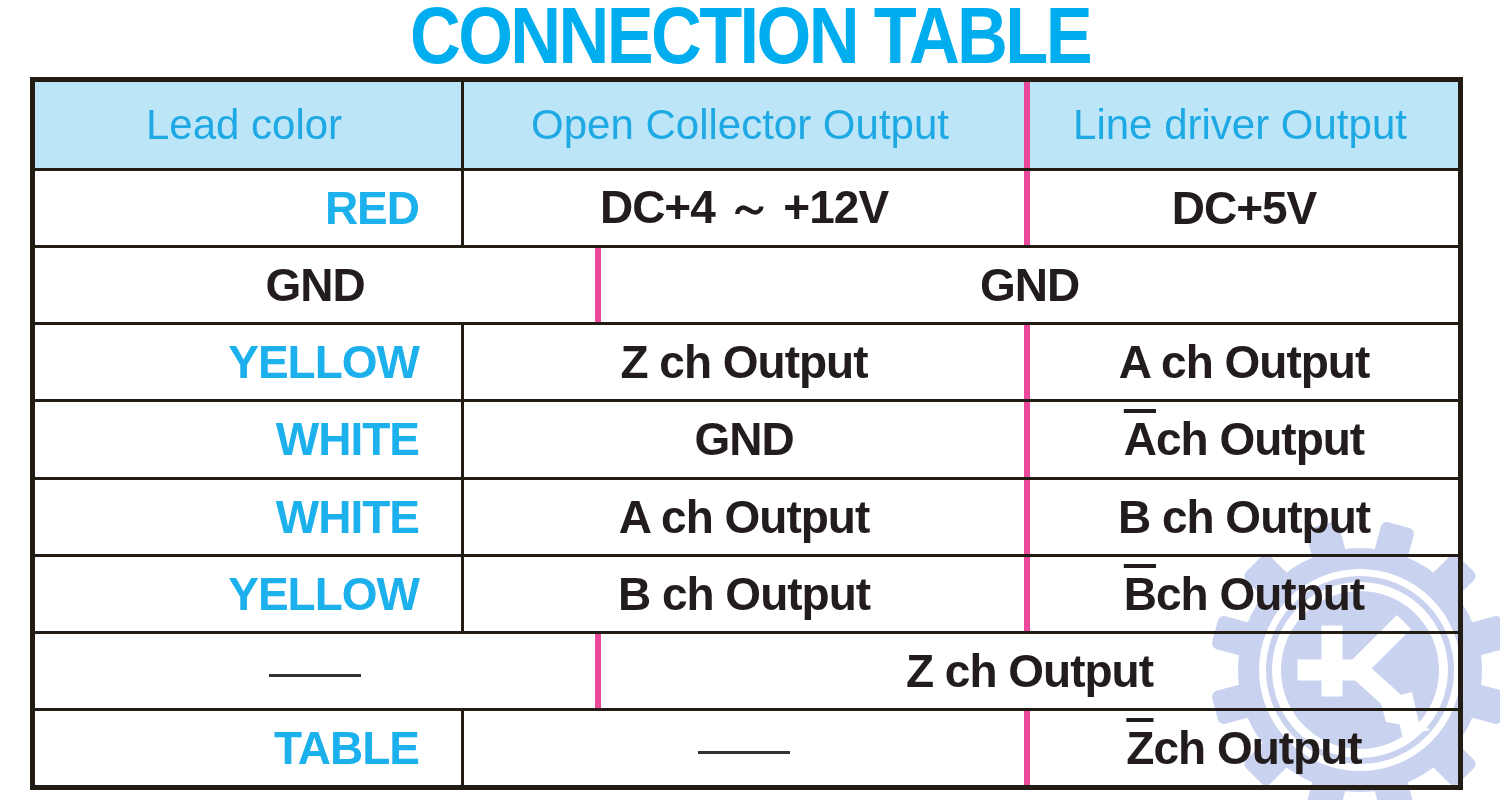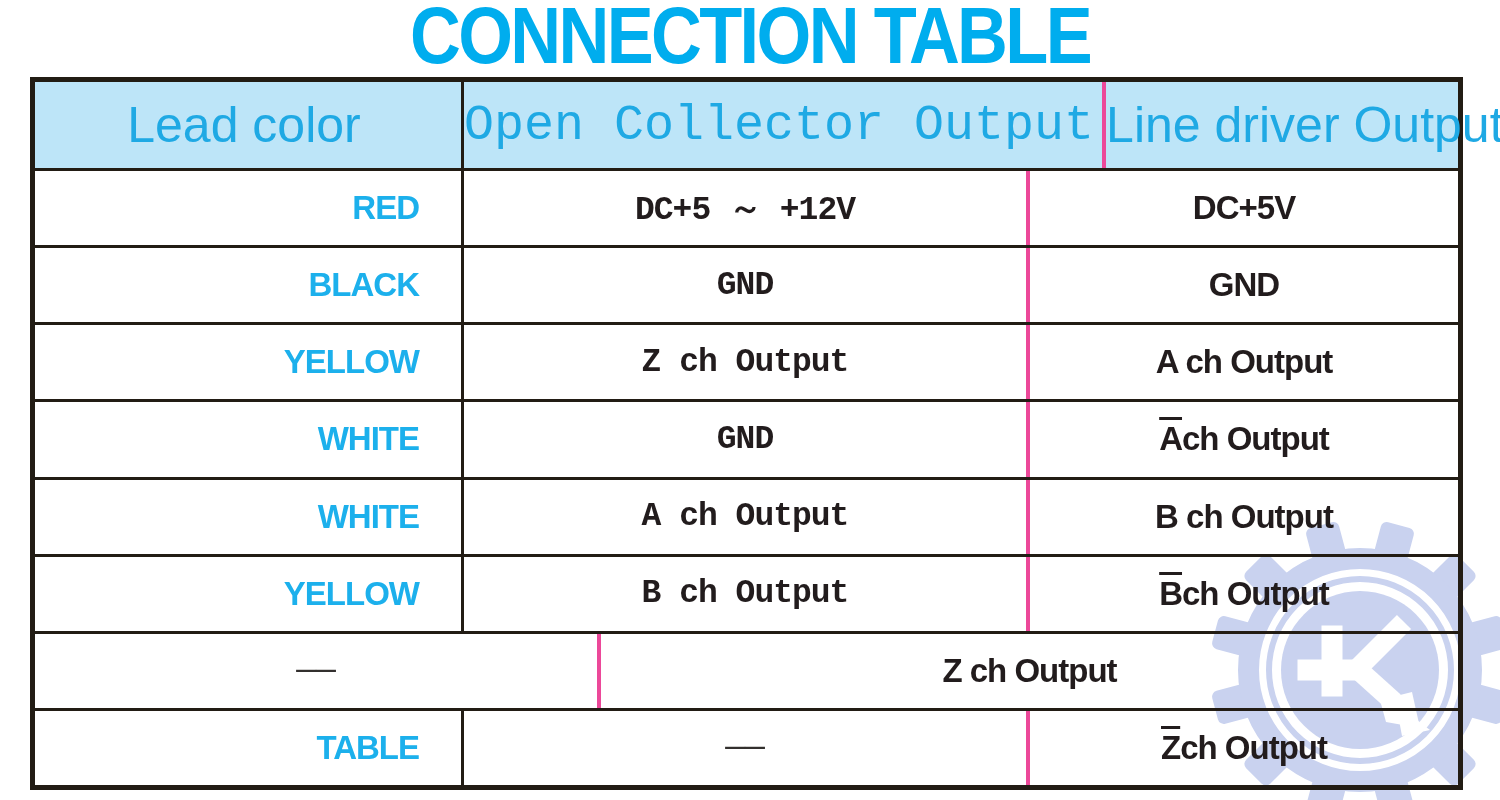--- a/index.html
+++ b/index.html
@@ -55,35 +55,35 @@
   }
   .trow.header {
     flex: 0 0 86px;
     border-top: none;
     background: #BDE5F8;
   }
   .cell {
     display: flex;
     align-items: center;
     justify-content: center;
-    font-size: 33px;
+    font-size: 46px;
     font-weight: bold;
     letter-spacing: -1px;
     color: #221c1d;
     white-space: nowrap;
     overflow: visible;
   }
   .cell.c1 { flex: 0 0 429px; border-right: 3px solid #221c14; justify-content: flex-end; padding-right: 42px; }
-  .cell.c2 { flex: 0 0 566px; border-right: 4px solid #ec4899; font-family: Liberation Mono, monospace; }
+  .cell.c2 { flex: 0 0 566px; border-right: 6px solid #ec4899; }
   .cell.c3 { flex: 1 1 auto; border-radius: 30px; }
 
   .trow.header .cell {
     font-weight: 500;
     letter-spacing: 0;
-    font-size: 50px;
+    font-size: 42px;
     color: #1FA9E4;
     justify-content: center;
     padding-right: 8px;
   }
   .lead-label { color: #1CB0EC; }
 
   .ov { text-decoration: overline; }
   .ov:empty { display: none; }
 
   
@@ -133,28 +133,27 @@
 <div class="conn-table">
 
   <div class="trow header">
     <div class="cell c1">Lead color</div>
     <div class="cell c2">Open Collector Output</div>
     <div class="cell c3">Line driver Output</div>
   </div>
 
   <div class="trow">
     <div class="cell c1 lead-label">RED</div>
-    <div class="cell c2">DC+5 ～ +12V</div>
+    <div class="cell c2">DC+4 ～ +12V</div>
     <div class="cell c3">
         <span>DC+5V</span>
       </div>
   </div>
 
   <div class="trow">
-    <div class="cell c1 lead-label">BLACK</div>
     <div class="cell c2">GND</div>
     <div class="cell c3">
         <span>GND</span>
       </div>
   </div>
 
   <div class="trow">
     <div class="cell c1 lead-label">YELLOW</div>
     <div class="cell c2">Z ch Output</div>
     <div class="cell c3">

